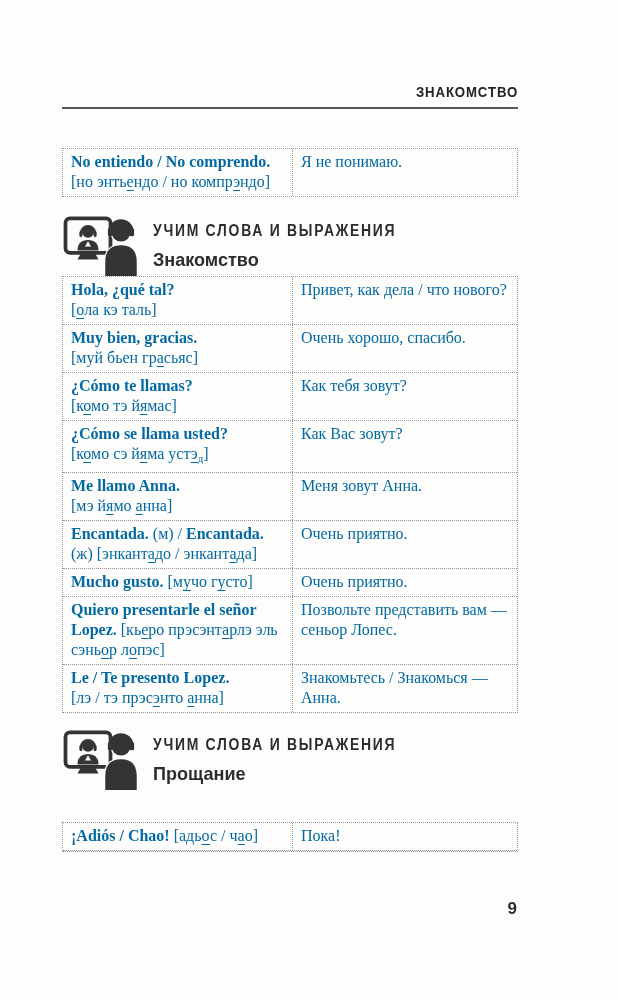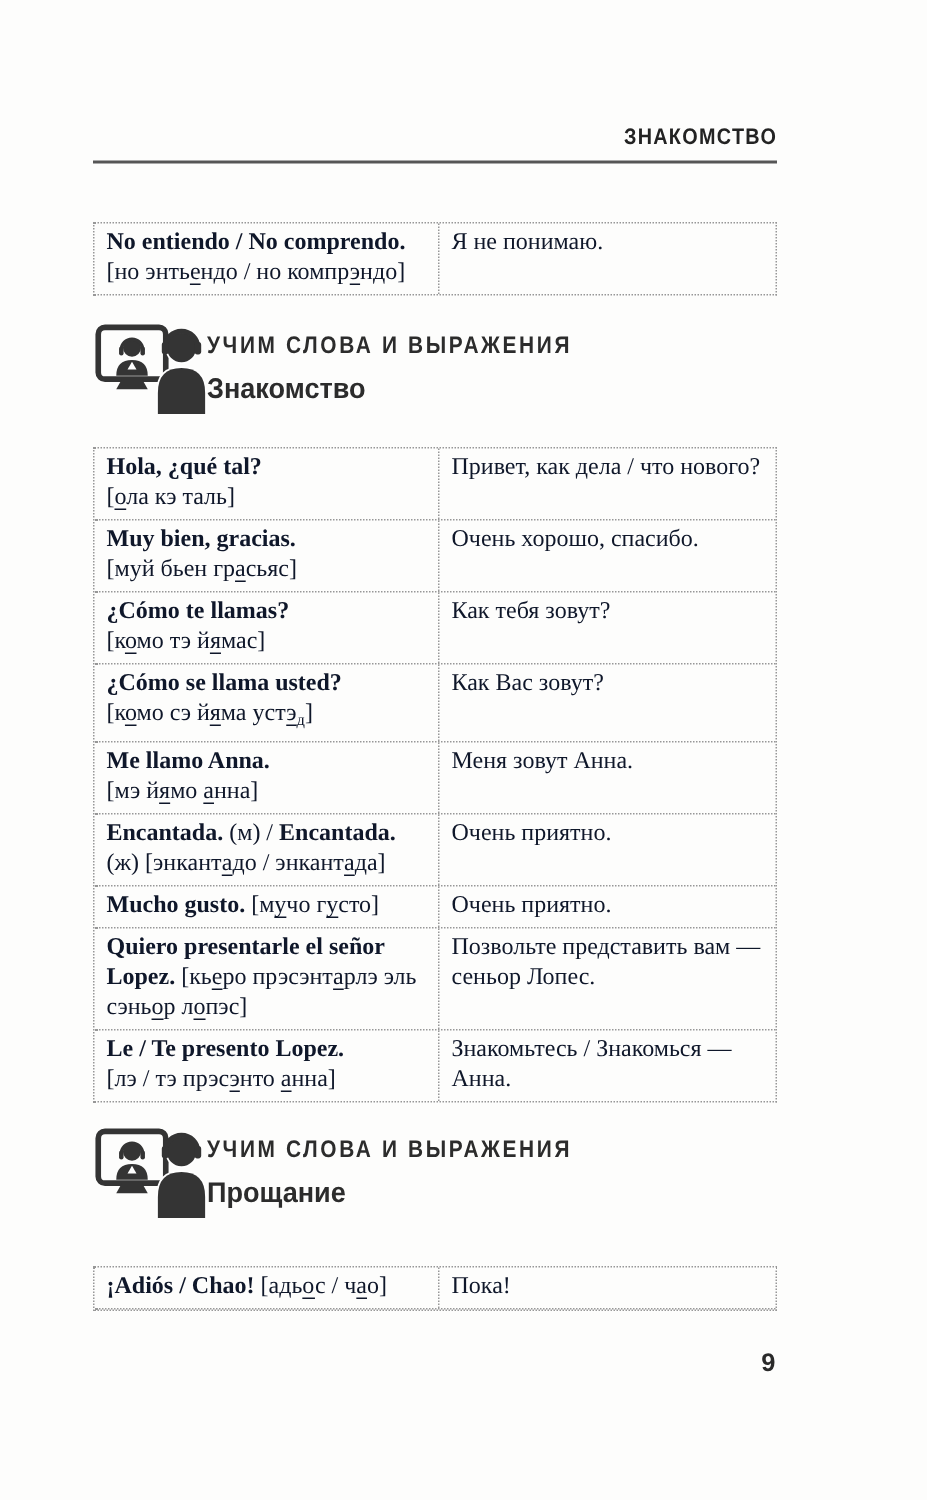--- a/index.html
+++ b/index.html
@@ -25,36 +25,36 @@
     color:#232323;
   }
   .running-head .squeeze{display:inline-block;transform:scaleX(.88);transform-origin:100% 50%;}
   .head-rule{border:none;border-top:2px solid #565656;margin:7px 0 0 0;}
 
   
   .ptable{
     border:1px dotted #979797;
     font-size:16px;
     line-height:20px;
-    color:#0f172a;
+    color:#0369a1;
   }
   .ptable.intro{margin-top:39px;}
-  .ptable.main{margin-top:22px;}
+  .ptable.main{}
   .ptable.bye{margin-top:32px;}
   .t-row{display:flex;border-top:1px dotted #979797;}
   .t-row:first-child{border-top:none;}
   .cell{padding:3px 8px 4px 8px;box-sizing:border-box;}
   .cell-left{flex:0 0 230px;border-right:1px dotted #979797;}
   .cell-right{flex:1;}
   .b{font-weight:bold;}
   .sub{font-size:11px;vertical-align:-3px;}
   .u{text-decoration:underline;text-decoration-thickness:1px;text-underline-offset:2.5px;}
 
   
-  .section-head{display:flex;align-items:center;}
+  .section-head{display:flex;align-items:center;gap:15px;}
   .section-head.first{margin-top:16px;}
   .section-head.second{margin-top:14px;}
   .section-head .txt{padding-top:2px;}
   .sec-title{
     font-family:"Liberation Sans", sans-serif;
     font-weight:bold;font-size:16px;line-height:17px;letter-spacing:2px;
     color:#2c2c2c;
     transform:scaleX(.87);transform-origin:0 50%;
     white-space:nowrap;
   }

